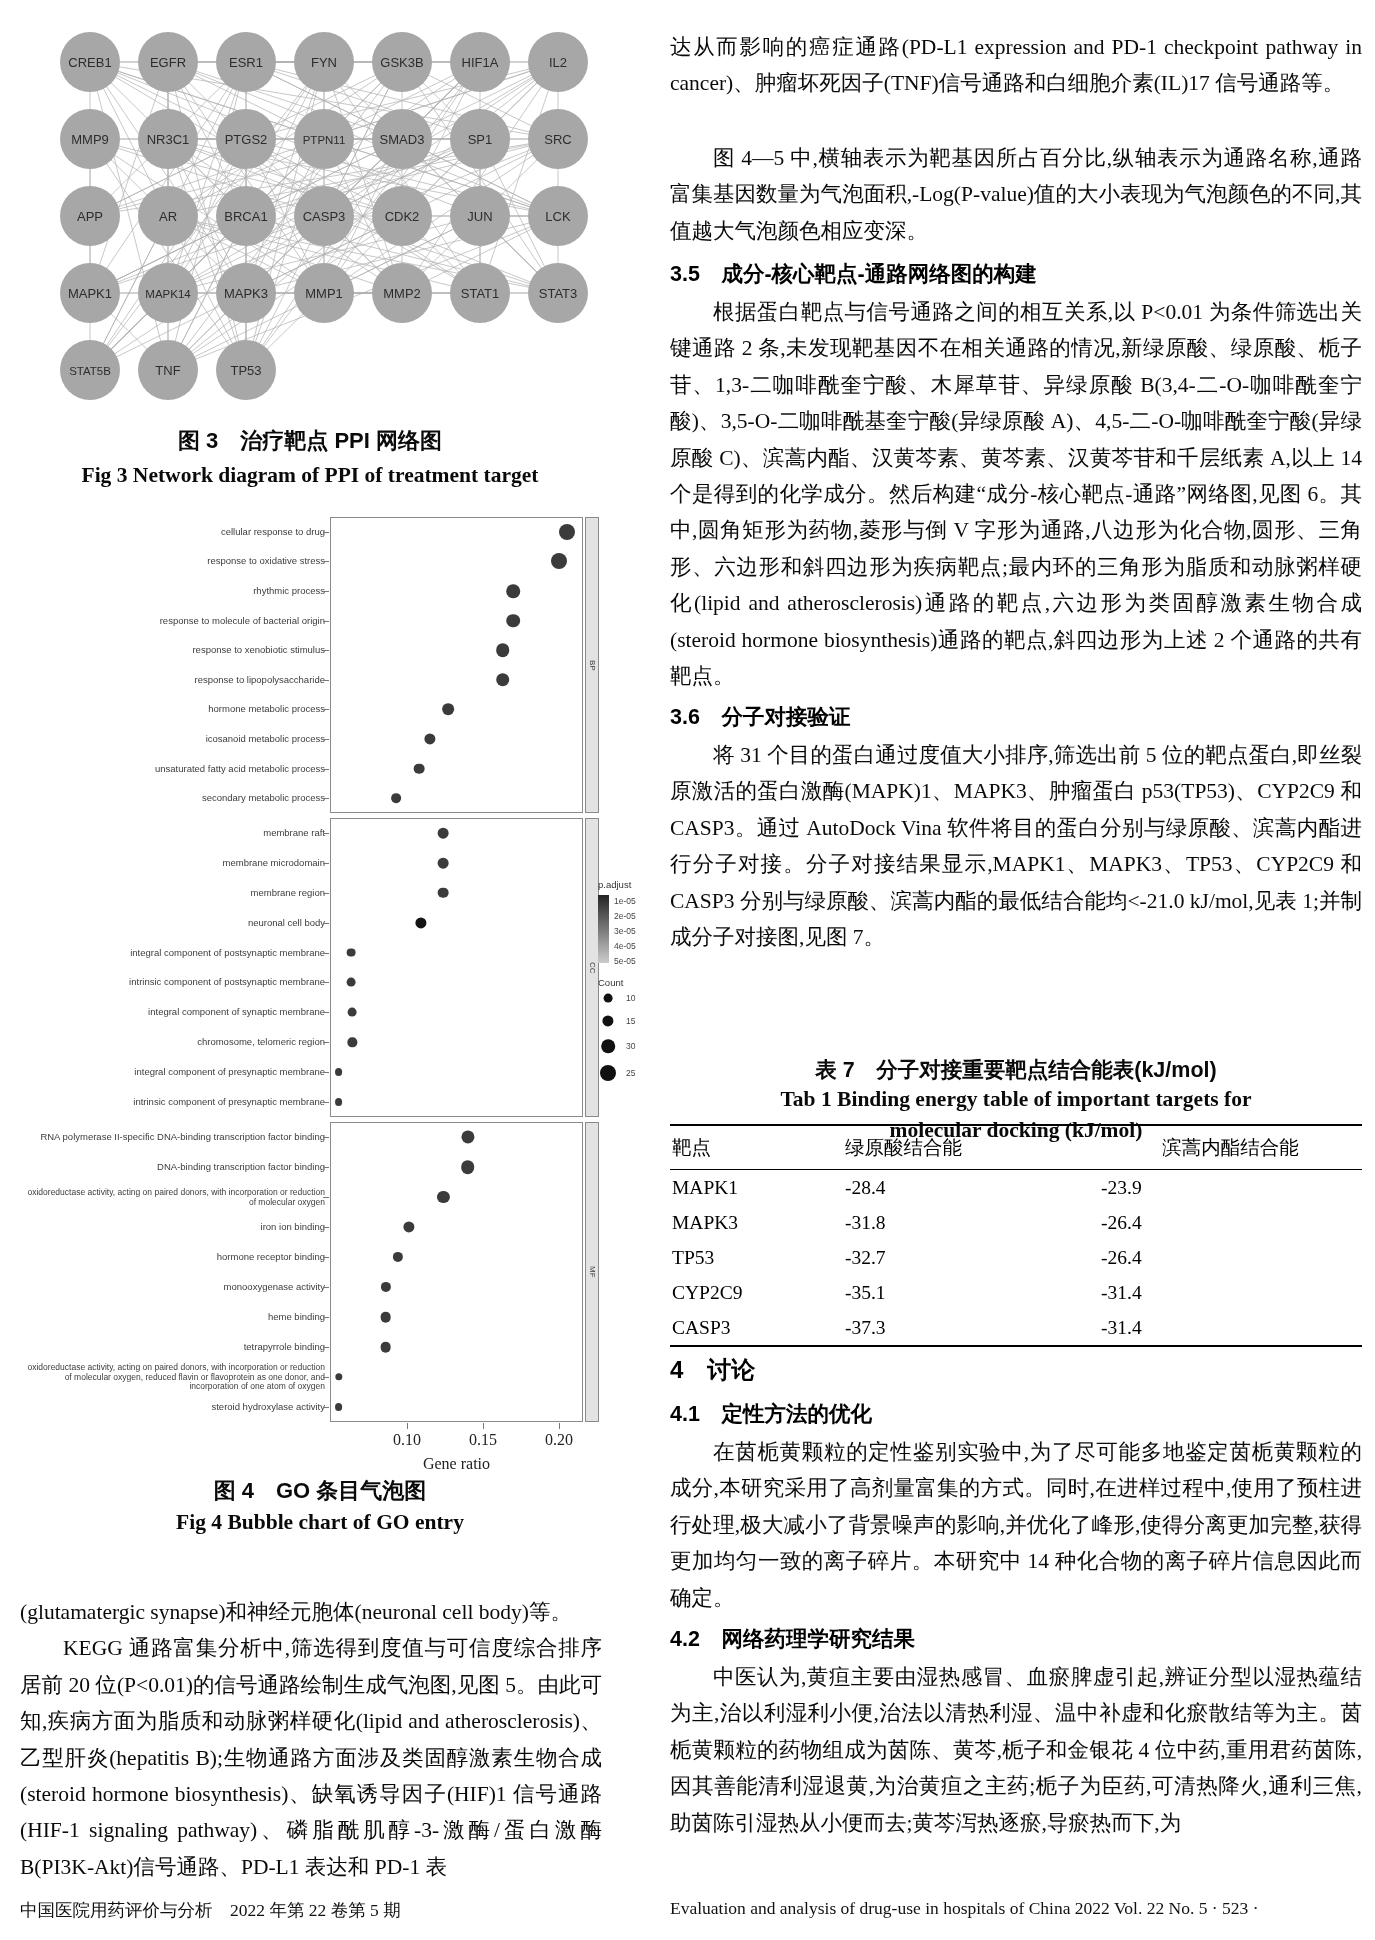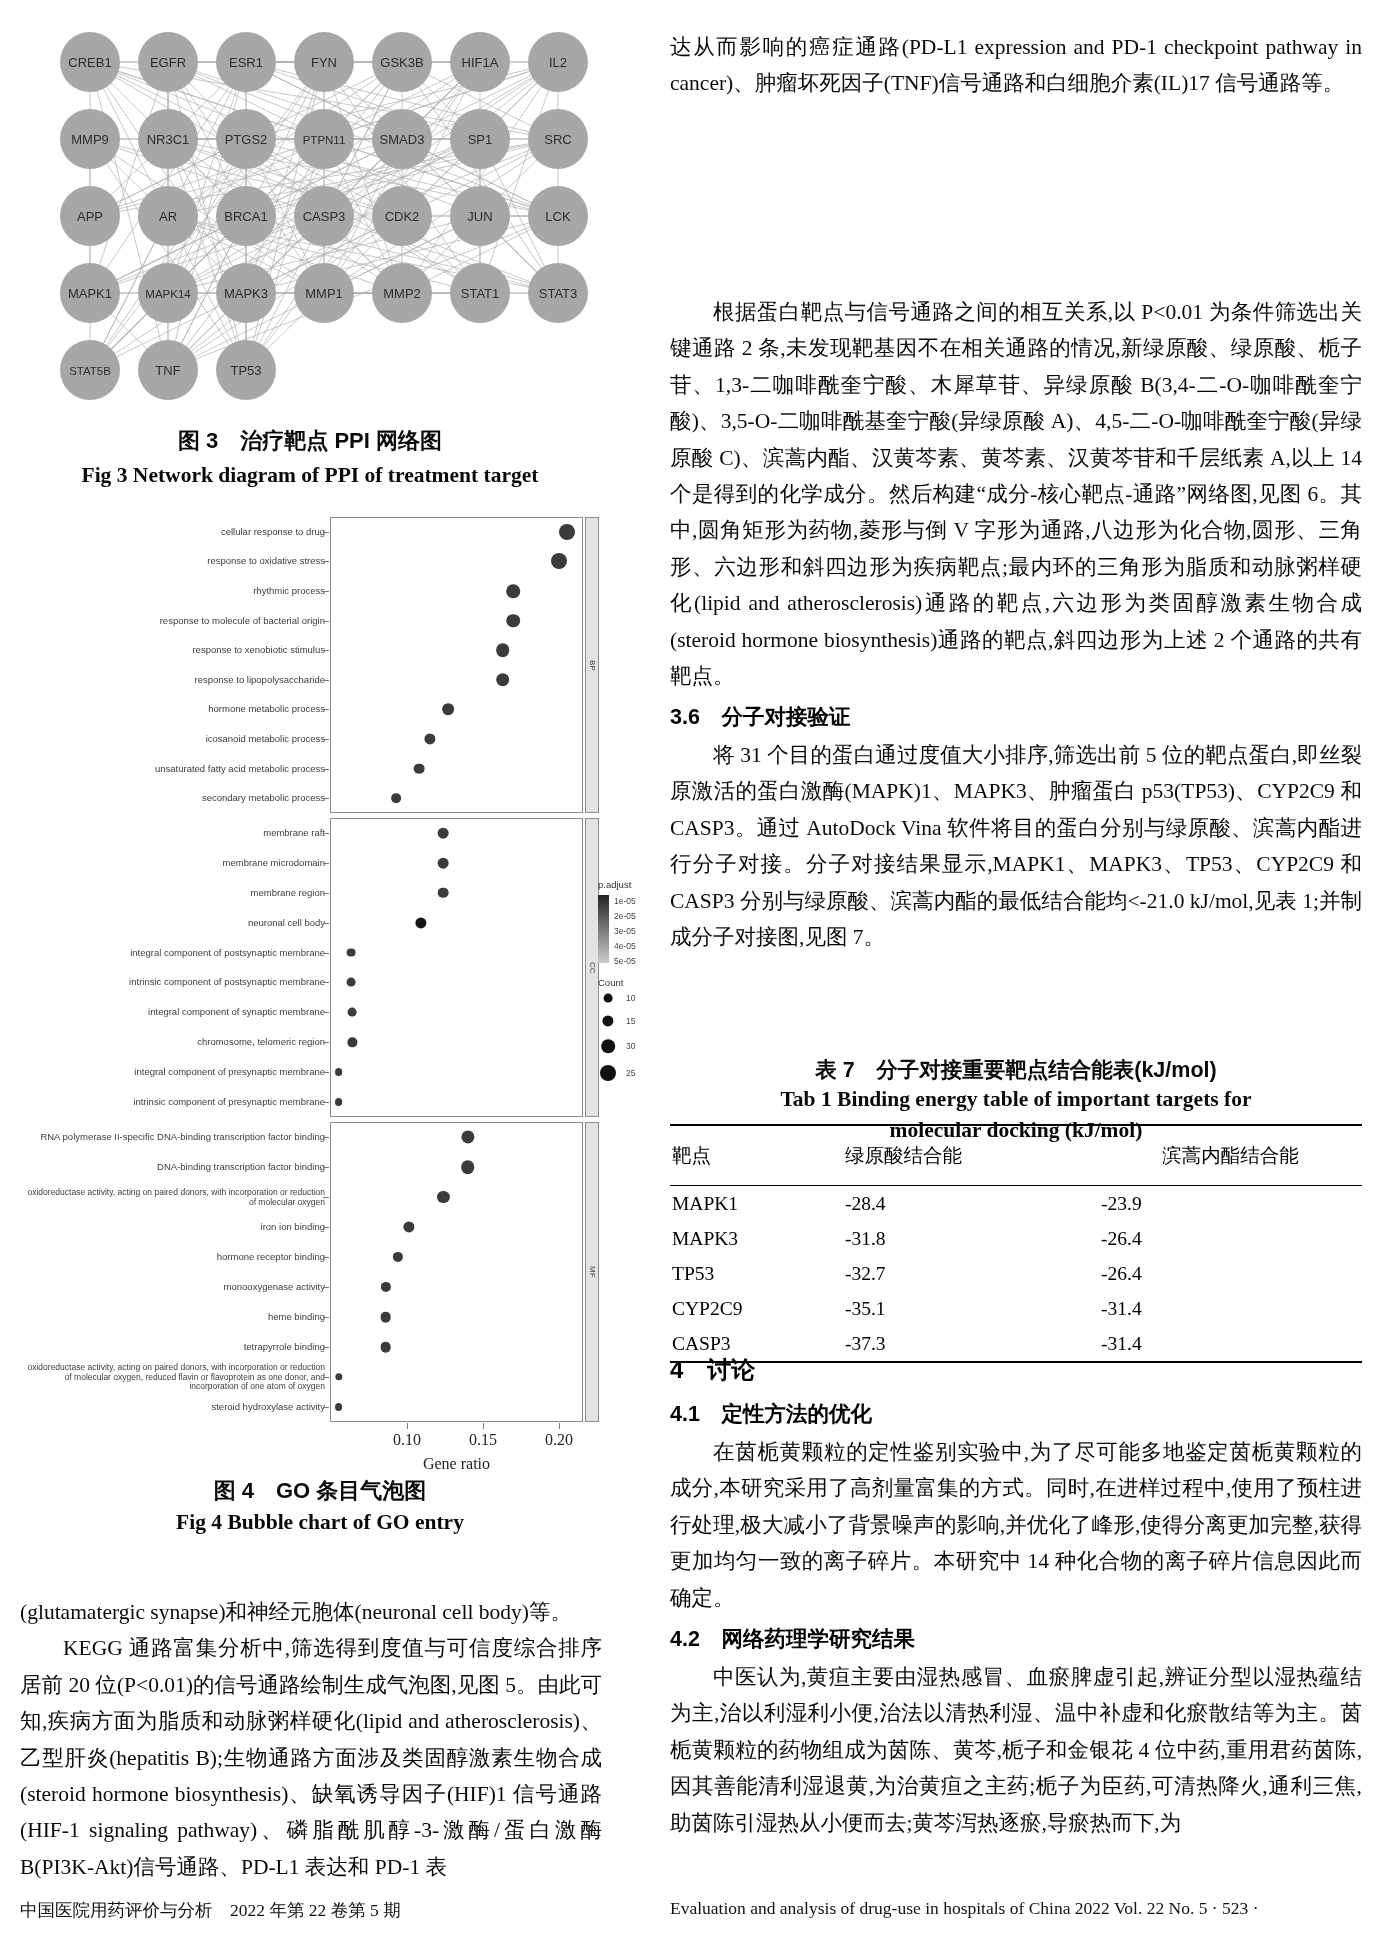--- a/index.html
+++ b/index.html
@@ -28,21 +28,21 @@
   .godot{position:absolute;border-radius:50%;transform:translate(-50%,-50%);}
   .xtick{position:absolute;width:1px;height:6px;background:#777;}
   .xticklab{position:absolute;transform:translateX(-50%);font-size:16px;font-family:"Liberation Serif",serif;color:#222;}
   .xaxis-title{position:absolute;transform:translateX(-50%);font-size:16px;font-family:"Liberation Serif",serif;color:#222;}
   .leg-title{position:absolute;font:9.5px "Liberation Sans",sans-serif;color:#333;}
   #padjust-bar{position:absolute;width:11px;height:68px;background:linear-gradient(#242424,#cccccc);}
   .leg-ticklab{position:absolute;font:8.5px "Liberation Sans",sans-serif;color:#444;transform:translateY(-50%);}
   .leg-dot{position:absolute;background:#111;border-radius:50%;transform:translate(-50%,-50%);}
   
   .t1{position:absolute;left:670px;top:1124px;width:692px;border-collapse:collapse;font-size:19.5px;color:#000;}
-  .t1 th{border-top:2.5px solid #000;border-bottom:1.5px solid #000;font-weight:400;padding:16px 2px;}
+  .t1 th{border-top:2.5px solid #000;border-bottom:1.5px solid #000;font-weight:400;padding:8px 2px;}
   .t1 td{padding:6.5px 2px;}
   .t1 th:first-child,.t1 td:first-child{text-align:left;width:25%;}
   .t1 th:nth-child(2),.t1 td:nth-child(2){text-align:left;width:37%;}
   .t1 th:nth-child(3),.t1 td:nth-child(3){width:38%;}
   .t1 tbody tr:last-child td{border-bottom:2.5px solid #000;}
   .footer{font-size:17.5px;color:#111;}
 </style>
 </head>
 <body>
 
@@ -502,20 +502,22 @@
 <div class="abs cap-zh" style="left:20px;top:1476px;width:600px;">图 4　GO 条目气泡图</div>
 <div class="abs cap-en" style="left:20px;top:1510px;width:600px;">Fig 4   Bubble chart of GO entry</div>
 
 <div class="abs" style="left:20px;top:1550px;width:582px;margin-top:44px;">
   <div class="body-text">(glutamatergic synapse)和神经元胞体(neuronal cell body)等。</div>
   <div class="body-text indent">KEGG 通路富集分析中,筛选得到度值与可信度综合排序居前 20 位(P&lt;0.01)的信号通路绘制生成气泡图,见图 5。由此可知,疾病方面为脂质和动脉粥样硬化(lipid and atherosclerosis)、乙型肝炎(hepatitis B);生物通路方面涉及类固醇激素生物合成(steroid hormone biosynthesis)、缺氧诱导因子(HIF)1 信号通路(HIF-1 signaling pathway)、磷脂酰肌醇-3-激酶/蛋白激酶 B(PI3K-Akt)信号通路、PD-L1 表达和 PD-1 表</div>
 </div>
 
 <div class="abs" style="left:670px;top:13px;width:692px;height:1940px;">
   <div class="abs body-text" style="top:16px;width:692px;">达从而影响的癌症通路(PD-L1 expression and PD-1 checkpoint pathway in cancer)、肿瘤坏死因子(TNF)信号通路和白细胞介素(IL)17 信号通路等。</div>
+  <div class="abs body-text indent" style="top:127px;width:692px;">图 4—5 中,横轴表示为靶基因所占百分比,纵轴表示为通路名称,通路富集基因数量为气泡面积,-Log(P-value)值的大小表现为气泡颜色的不同,其值越大气泡颜色相应变深。</div>
+  <div class="abs zh-head" style="top:246px;width:692px;">3.5　成分-核心靶点-通路网络图的构建</div>
   <div class="abs body-text indent" style="top:281px;width:692px;">根据蛋白靶点与信号通路之间的相互关系,以 P&lt;0.01 为条件筛选出关键通路 2 条,未发现靶基因不在相关通路的情况,新绿原酸、绿原酸、栀子苷、1,3-二咖啡酰奎宁酸、木犀草苷、异绿原酸 B(3,4-二-O-咖啡酰奎宁酸)、3,5-O-二咖啡酰基奎宁酸(异绿原酸 A)、4,5-二-O-咖啡酰奎宁酸(异绿原酸 C)、滨蒿内酯、汉黄芩素、黄芩素、汉黄芩苷和千层纸素 A,以上 14 个是得到的化学成分。然后构建“成分-核心靶点-通路”网络图,见图 6。其中,圆角矩形为药物,菱形与倒 V 字形为通路,八边形为化合物,圆形、三角形、六边形和斜四边形为疾病靶点;最内环的三角形为脂质和动脉粥样硬化(lipid and atherosclerosis)通路的靶点,六边形为类固醇激素生物合成(steroid hormone biosynthesis)通路的靶点,斜四边形为上述 2 个通路的共有靶点。</div>
   <div class="abs zh-head" style="top:689px;width:692px;">3.6　分子对接验证</div>
   <div class="abs body-text indent" style="top:724px;width:692px;">将 31 个目的蛋白通过度值大小排序,筛选出前 5 位的靶点蛋白,即丝裂原激活的蛋白激酶(MAPK)1、MAPK3、肿瘤蛋白 p53(TP53)、CYP2C9 和 CASP3。通过 AutoDock Vina 软件将目的蛋白分别与绿原酸、滨蒿内酯进行分子对接。分子对接结果显示,MAPK1、MAPK3、TP53、CYP2C9 和 CASP3 分别与绿原酸、滨蒿内酯的最低结合能均&lt;-21.0 kJ/mol,见表 1;并制成分子对接图,见图 7。</div>
 
   <div class="abs cap-zh" style="top:1042px;width:692px;font-size:21.5px;">表 7　分子对接重要靶点结合能表(kJ/mol)</div>
   <div class="abs cap-en" style="top:1074px;width:692px;">Tab 1   Binding energy table of important targets for</div>
   <div class="abs cap-en" style="top:1105px;width:692px;">molecular docking (kJ/mol)</div>
 
   <div class="abs zh-head big-head" style="top:1342px;width:692px;">4　讨论</div>
   <div class="abs zh-head" style="top:1386px;width:692px;">4.1　定性方法的优化</div>

